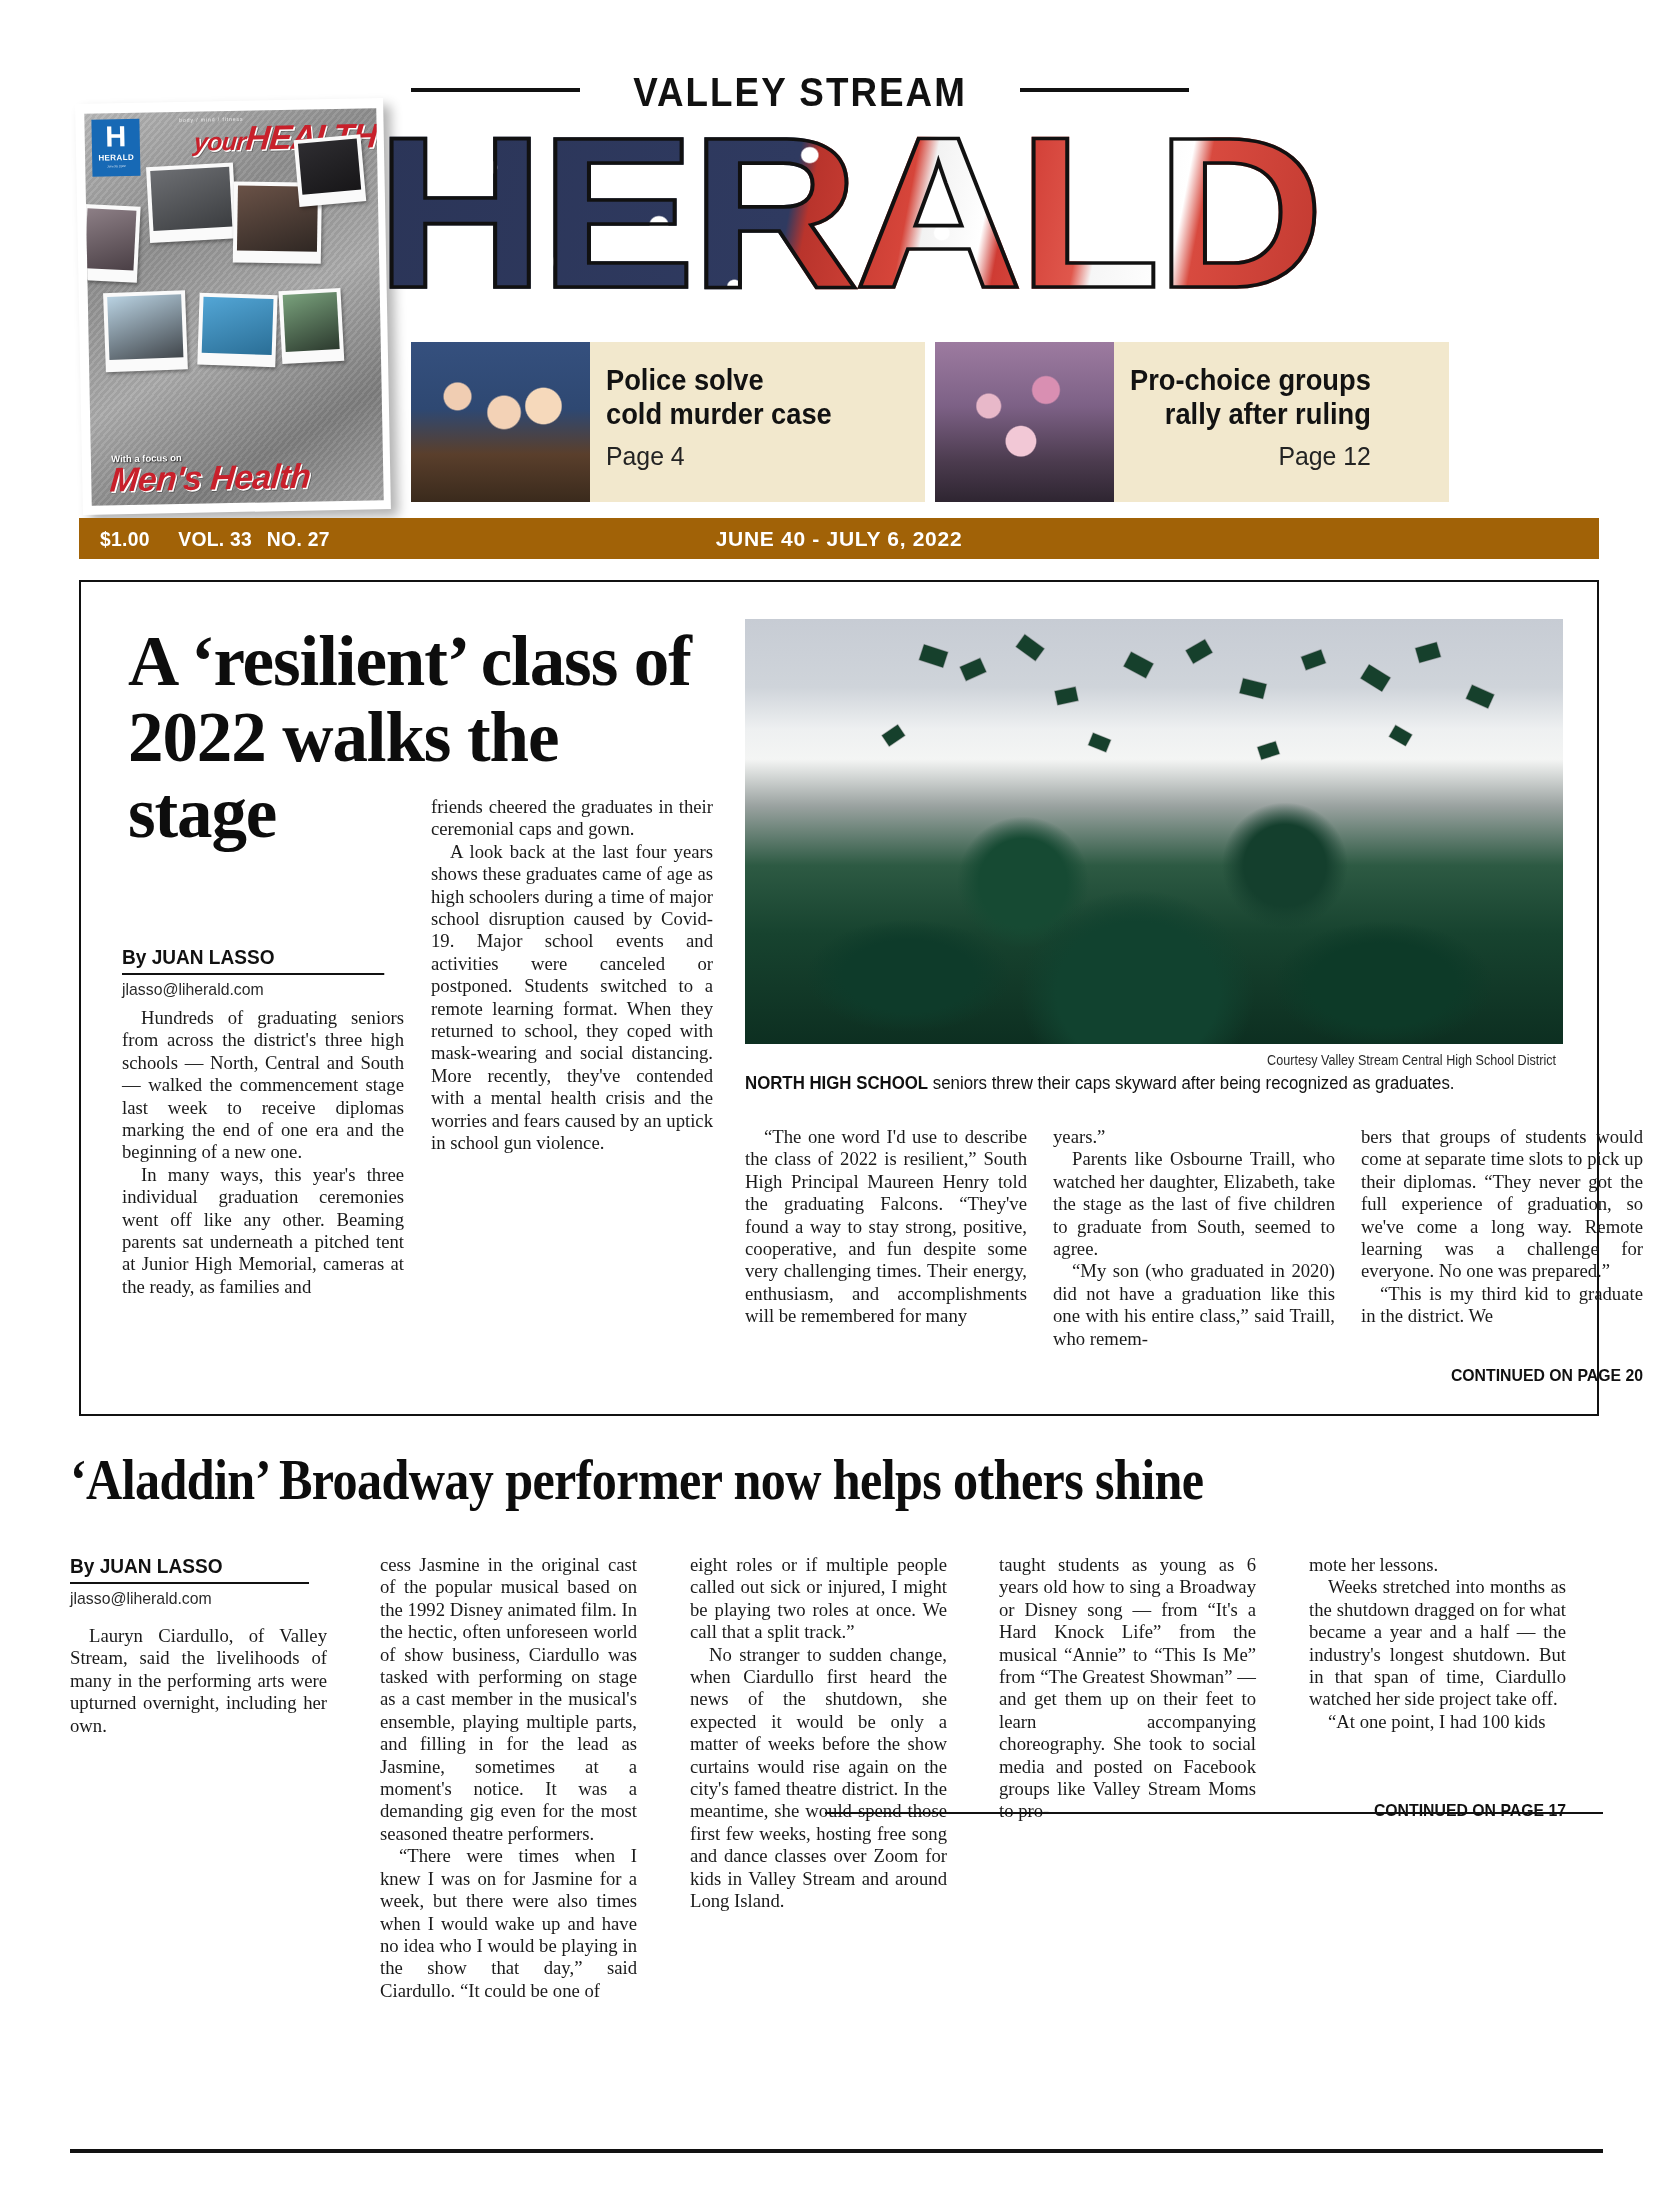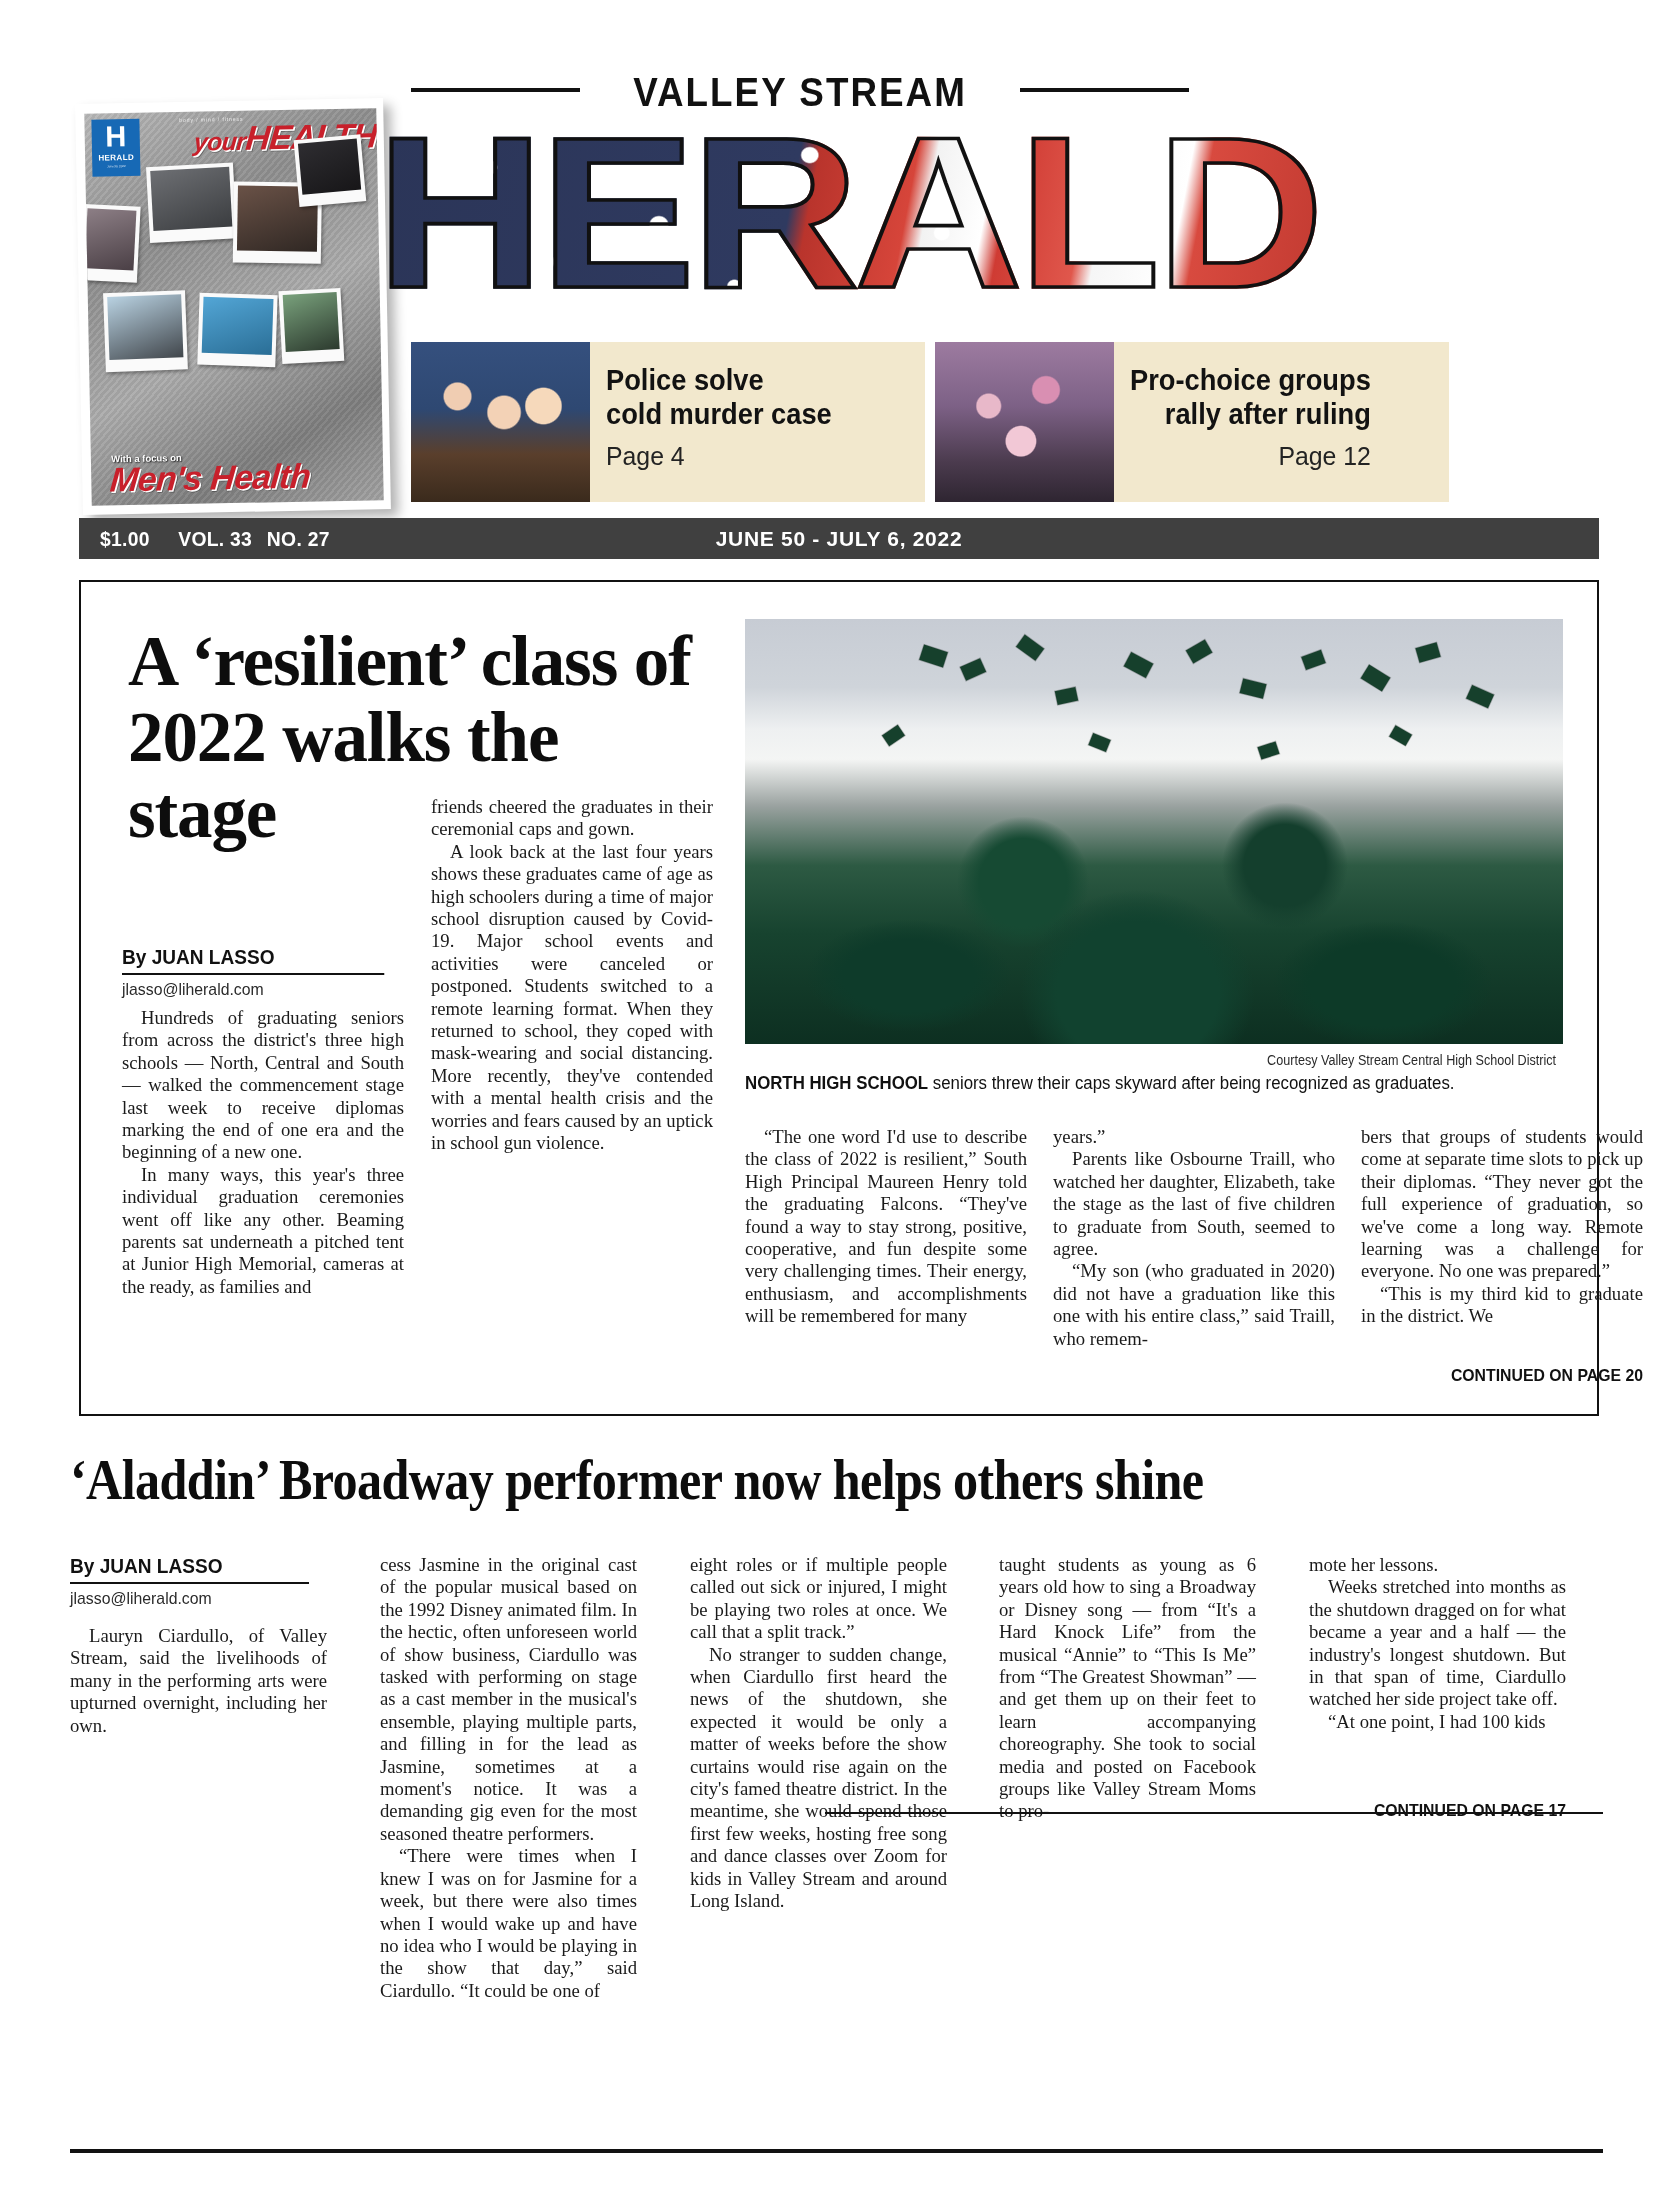--- a/index.html
+++ b/index.html
@@ -140,21 +140,21 @@
     transform-origin:left center;
   }
   .teaser-page {
     font-family:"Liberation Sans", sans-serif; font-size:26.4px; color:#232323;
     margin-top:10.3px; transform:scaleX(.94); transform-origin:left center;
   }
 
   
   .redbar {
     position:absolute; left:79px; top:518px; width:1520px; height:41px;
-    background:#404040; color:#fff;
+    background:#a16207; color:#fff;
     font-family:"Liberation Sans", sans-serif; font-weight:bold;
     display:flex; align-items:center;
   }
   .redbar .left { margin-left:20.5px; font-size:21px; letter-spacing:0.3px; transform:scaleX(.92); transform-origin:left center;}
   .redbar .left .vol { margin-left:31px; }
   .redbar .left .no { margin-left:16px; }
   .redbar .center { position:absolute; left:0; right:0; text-align:center; font-size:21px; letter-spacing:0.7px; }
 
   
   .lead-box { position:absolute; left:79px; top:580px; width:1520px; height:836px; border:2.2px solid #111; }
@@ -294,21 +294,21 @@
         </div>
       </div>
 
     </div>
   </div>
 
   <div class="redbar">
     <div class="left">
       <span>$1.00</span><span class="vol">VOL. 33</span><span class="no">NO. 27</span>
     </div>
-    <div class="center">JUNE 50 - JULY 6, 2022</div>
+    <div class="center">JUNE 40 - JULY 6, 2022</div>
   </div>
 
   <div class="lead-box">
 
     <div class="lead-head">A ‘resilient’ class of 2022 walks the stage</div>
 
     <div class="lead-photo">
       <div class="cap-seed" style="left:176px;  top:29px;  width:25px; height:16px; transform:rotate(18deg);"></div>
       <div class="cap-seed" style="left:217px;  top:43px;  width:22px; height:14.7px; transform:rotate(-24deg);"></div>
       <div class="cap-seed" style="left:273px;  top:20.5px;  width:23.5px; height:15.4px; transform:rotate(36deg);"></div>

